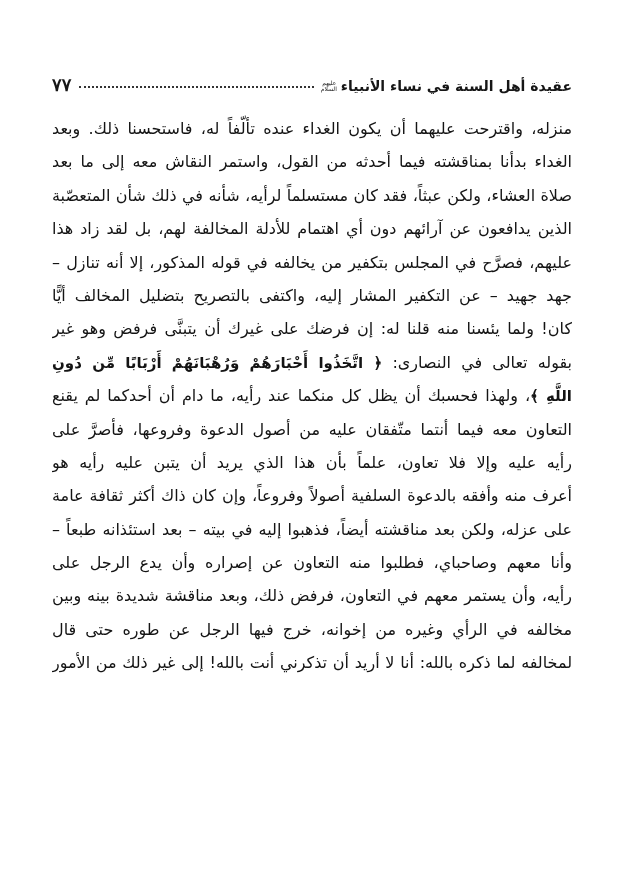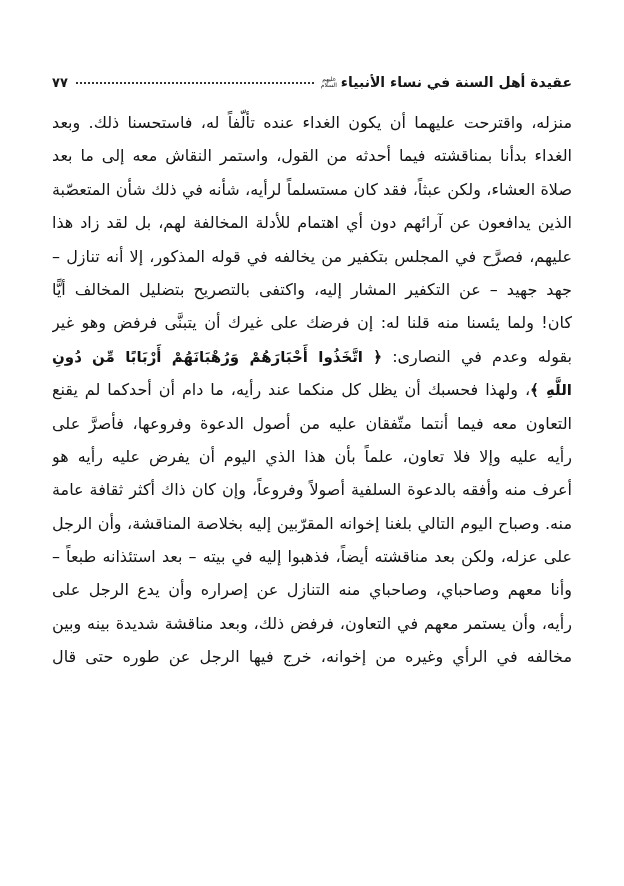--- a/index.html
+++ b/index.html
@@ -45,23 +45,24 @@
     color: #222;
   }
   .leader {
     flex: 1 1 auto;
     border-bottom: 2px dotted #333;
     margin: 0 8px;
     transform: translateY(-3px);
     min-width: 30px;
   }
   .pagenum {
-    font-size: 13px;
+    font-size: 18px;
     font-weight: bold;
     white-space: nowrap;
+    font-family: Liberation Serif, serif;
   }
   
   .content {
     margin: 16px 52px 12px 52px;
   }
   .line {
     direction: rtl;
     font-size: 16px;
     line-height: 33.4px;
     height: 33.4px;
@@ -92,25 +93,25 @@
   </div>
 
   <div class="content">
       <div class="line"><span class="txt">منزله، واقترحت عليهما أن يكون الغداء عنده تألّفاً له، فاستحسنا ذلك. وبعد</span></div>
       <div class="line"><span class="txt">الغداء بدأنا بمناقشته فيما أحدثه من القول، واستمر النقاش معه إلى ما بعد</span></div>
       <div class="line"><span class="txt">صلاة العشاء، ولكن عبثاً، فقد كان مستسلماً لرأيه، شأنه في ذلك شأن المتعصّبة</span></div>
       <div class="line"><span class="txt">الذين يدافعون عن آرائهم دون أي اهتمام للأدلة المخالفة لهم، بل لقد زاد هذا</span></div>
       <div class="line"><span class="txt">عليهم، فصرَّح في المجلس بتكفير من يخالفه في قوله المذكور، إلا أنه تنازل – بعد</span></div>
       <div class="line"><span class="txt">جهد جهيد – عن التكفير المشار إليه، واكتفى بالتصريح بتضليل المخالف أيًّا</span></div>
       <div class="line"><span class="txt">كان! ولما يئسنا منه قلنا له: إن فرضك على غيرك أن يتبنَّى فرفض وهو غير مقتنع</span></div>
-      <div class="line"><span class="txt">بقوله وعدم في النصارى: </span><span class="quran">﴿ اتَّخَذُوا أَحْبَارَهُمْ وَرُهْبَانَهُمْ أَرْبَابًا مِّن دُونِ</span></div>
+      <div class="line"><span class="txt">بقوله تعالى في النصارى: </span><span class="quran">﴿ اتَّخَذُوا أَحْبَارَهُمْ وَرُهْبَانَهُمْ أَرْبَابًا مِّن دُونِ</span></div>
       <div class="line"><span class="quran">اللَّهِ ﴾</span><span class="txt">، ولهذا فحسبك أن يظل كل منكما عند رأيه، ما دام أن أحدكما لم يقنع</span></div>
       <div class="line"><span class="txt">التعاون معه فيما أنتما متّفقان عليه من أصول الدعوة وفروعها، فأصرَّ على فرض</span></div>
-      <div class="line"><span class="txt">رأيه عليه وإلا فلا تعاون، علماً بأن هذا الذي اليوم أن يفرض عليه رأيه هو</span></div>
+      <div class="line"><span class="txt">رأيه عليه وإلا فلا تعاون، علماً بأن هذا الذي يريد أن يتبن عليه رأيه هو</span></div>
       <div class="line"><span class="txt">أعرف منه وأفقه بالدعوة السلفية أصولاً وفروعاً، وإن كان ذاك أكثر ثقافة عامة</span></div>
-      <div class="line"><span class="txt">منه. وصباح اليوم التالي بلغنا إخوانه المقرّبين إليه بخلاصة المناقشة، وأن الرجل</span></div>
       <div class="line"><span class="txt">على عزله، ولكن بعد مناقشته أيضاً، فذهبوا إليه في بيته – بعد استئذانه طبعاً –</span></div>
-      <div class="line"><span class="txt">وأنا معهم وصاحباي، وصاحباي منه التنازل عن إصراره وأن يدع الرجل على</span></div>
+      <div class="line"><span class="txt">وأنا معهم وصاحباي، فطلبوا منه التعاون عن إصراره وأن يدع الرجل على</span></div>
       <div class="line"><span class="txt">رأيه، وأن يستمر معهم في التعاون، فرفض ذلك، وبعد مناقشة شديدة بينه وبين</span></div>
       <div class="line"><span class="txt">مخالفه في الرأي وغيره من إخوانه، خرج فيها الرجل عن طوره حتى قال</span></div>
+      <div class="line"><span class="txt">لمخالفه لما ذكره بالله: أنا لا أريد أن تذكرني أنت بالله! إلى غير ذلك من الأمور</span></div>
     </div>
 
 </div>
 
 </body></html>

